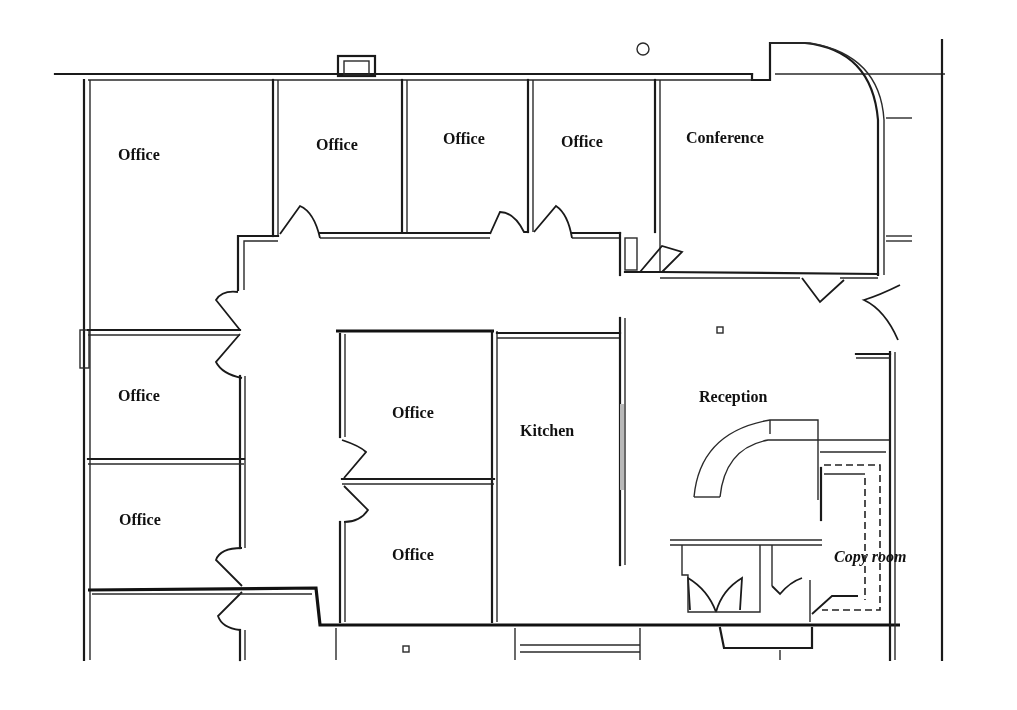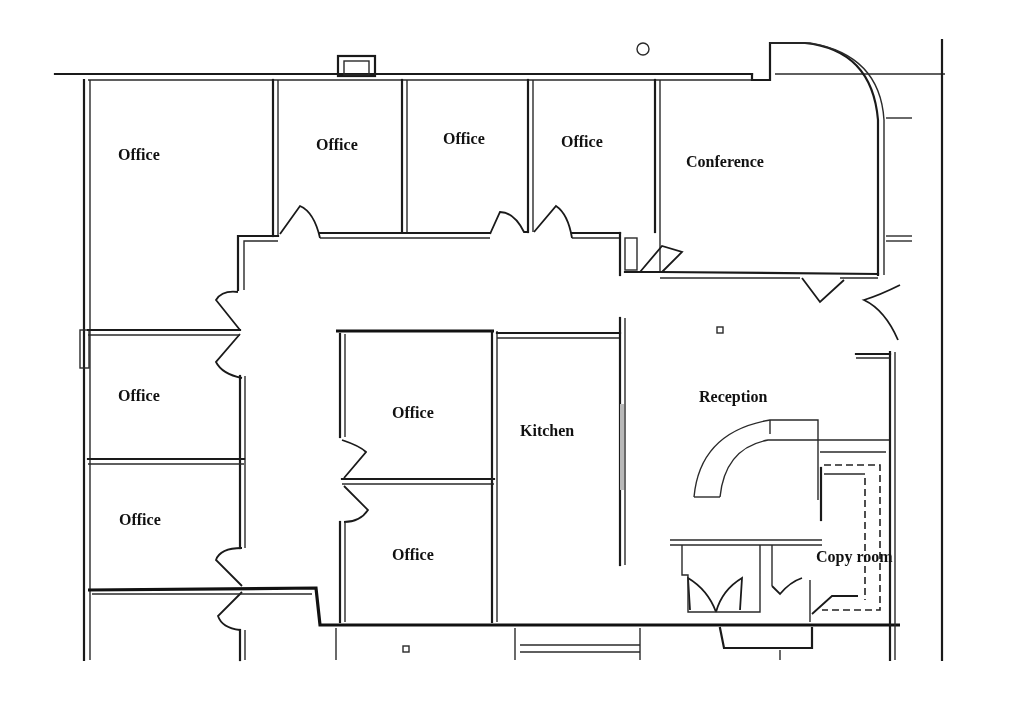--- a/index.html
+++ b/index.html
@@ -147,20 +147,20 @@
     <rect class="wall-thin" x="403" y="646" width="6" height="6"></rect>
 
     <circle class="wall-thin" cx="643" cy="49" r="6"></circle>
   </g>
 </svg>
 
 <div class="label" style="left:118px;top:146px;">Office</div>
 <div class="label" style="left:316px;top:136px;">Office</div>
 <div class="label" style="left:443px;top:130px;">Office</div>
 <div class="label" style="left:561px;top:133px;">Office</div>
-<div class="label" style="left:686px;top:129px;margin-top:24px;">Conference</div>
+<div class="label" style="left:686px;top:129px;">Conference</div>
 <div class="label" style="left:118px;top:387px;">Office</div>
 <div class="label" style="left:392px;top:404px;">Office</div>
 <div class="label" style="left:520px;top:395px;margin-top:27px;">Kitchen</div>
 <div class="label" style="left:699px;top:388px;text-align:right;">Reception</div>
 <div class="label" style="left:119px;top:511px;">Office</div>
 <div class="label" style="left:392px;top:546px;">Office</div>
-<div class="label" style="left:816px;top:548px;">Copy room</div>
+<div class="label" style="left:834px;top:548px;font-style:italic;">Copy room</div>
 
 </body></html>

